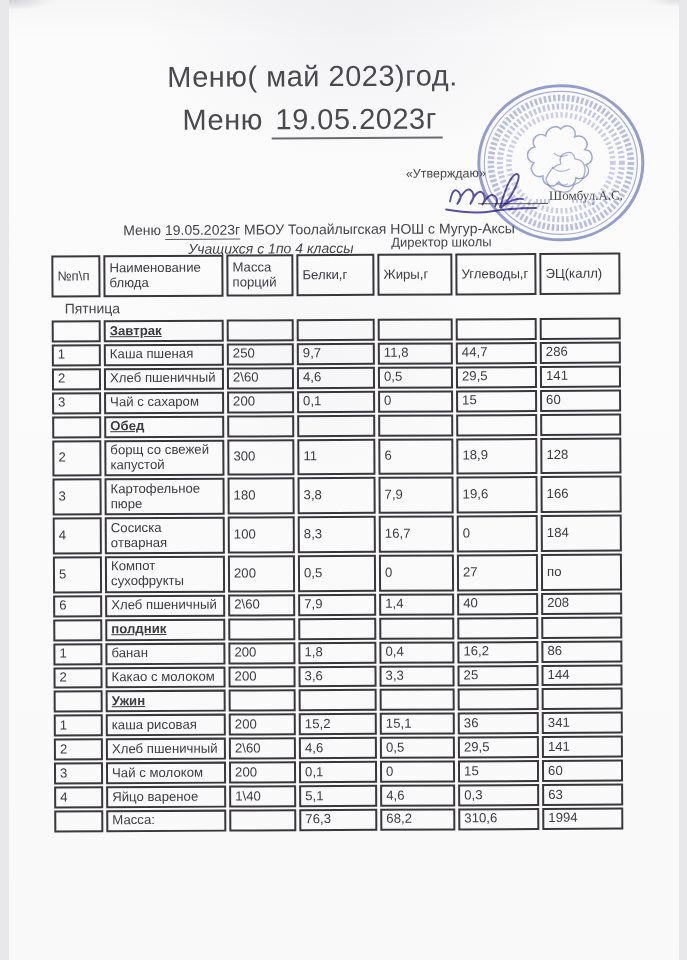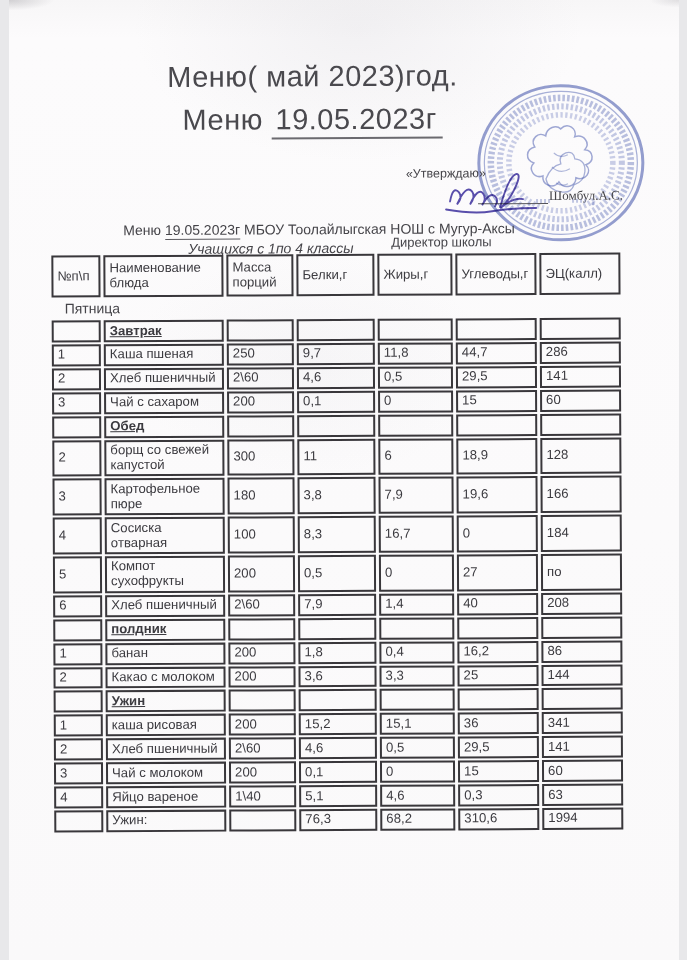--- a/index.html
+++ b/index.html
@@ -308,21 +308,21 @@
             <td>4</td>
             <td>Яйцо вареное</td>
             <td>1\40</td>
             <td>5,1</td>
             <td>4,6</td>
             <td>0,3</td>
             <td>63</td>
           </tr>
           <tr class="total">
             <td></td>
-            <td>Ужин:</td>
+            <td>Масса:</td>
             <td></td>
             <td>76,3</td>
             <td>68,2</td>
             <td>310,6</td>
             <td>1994</td>
           </tr>
         </tbody>
     </table>
 
   </div>

